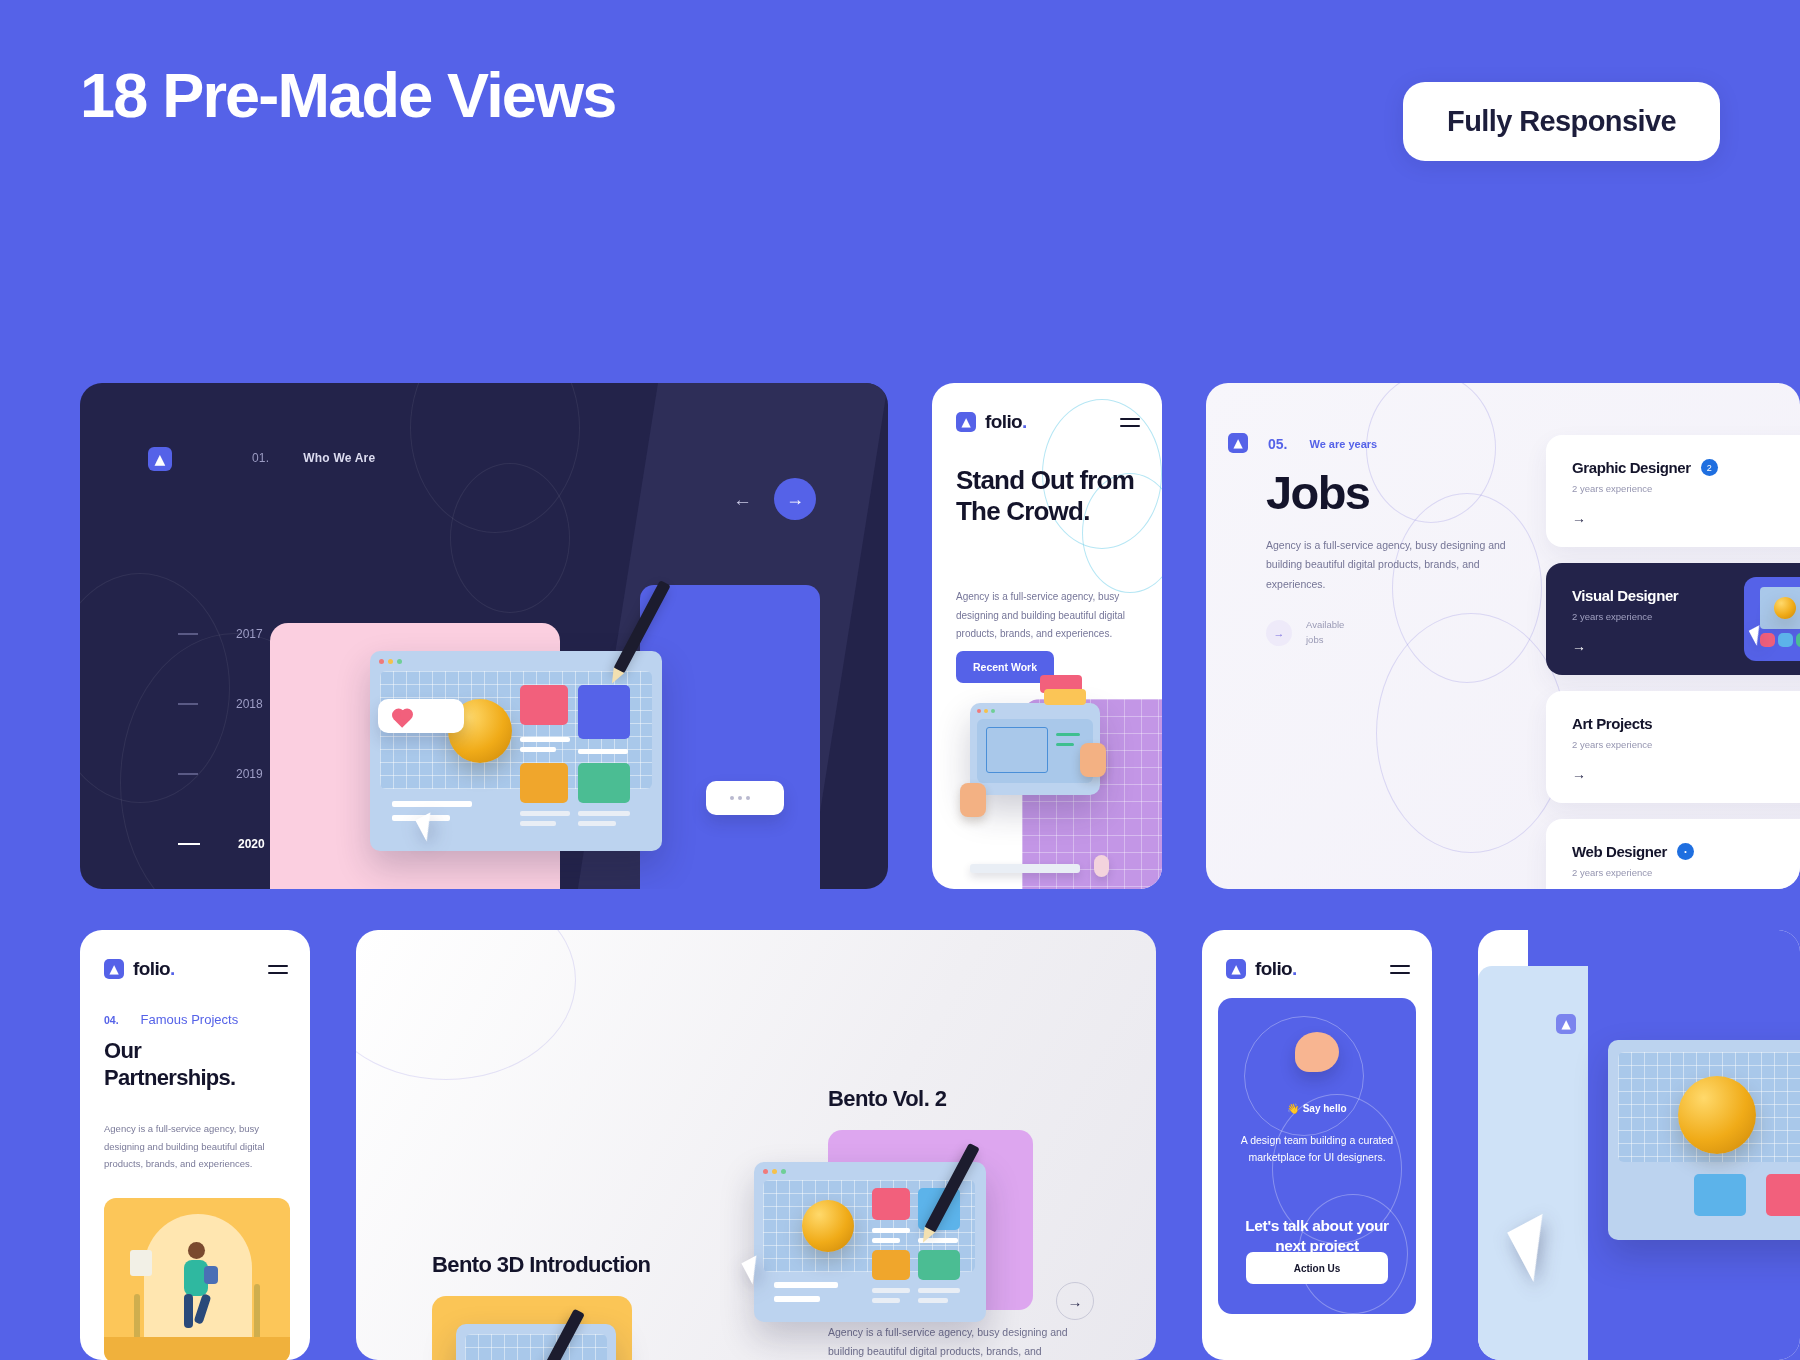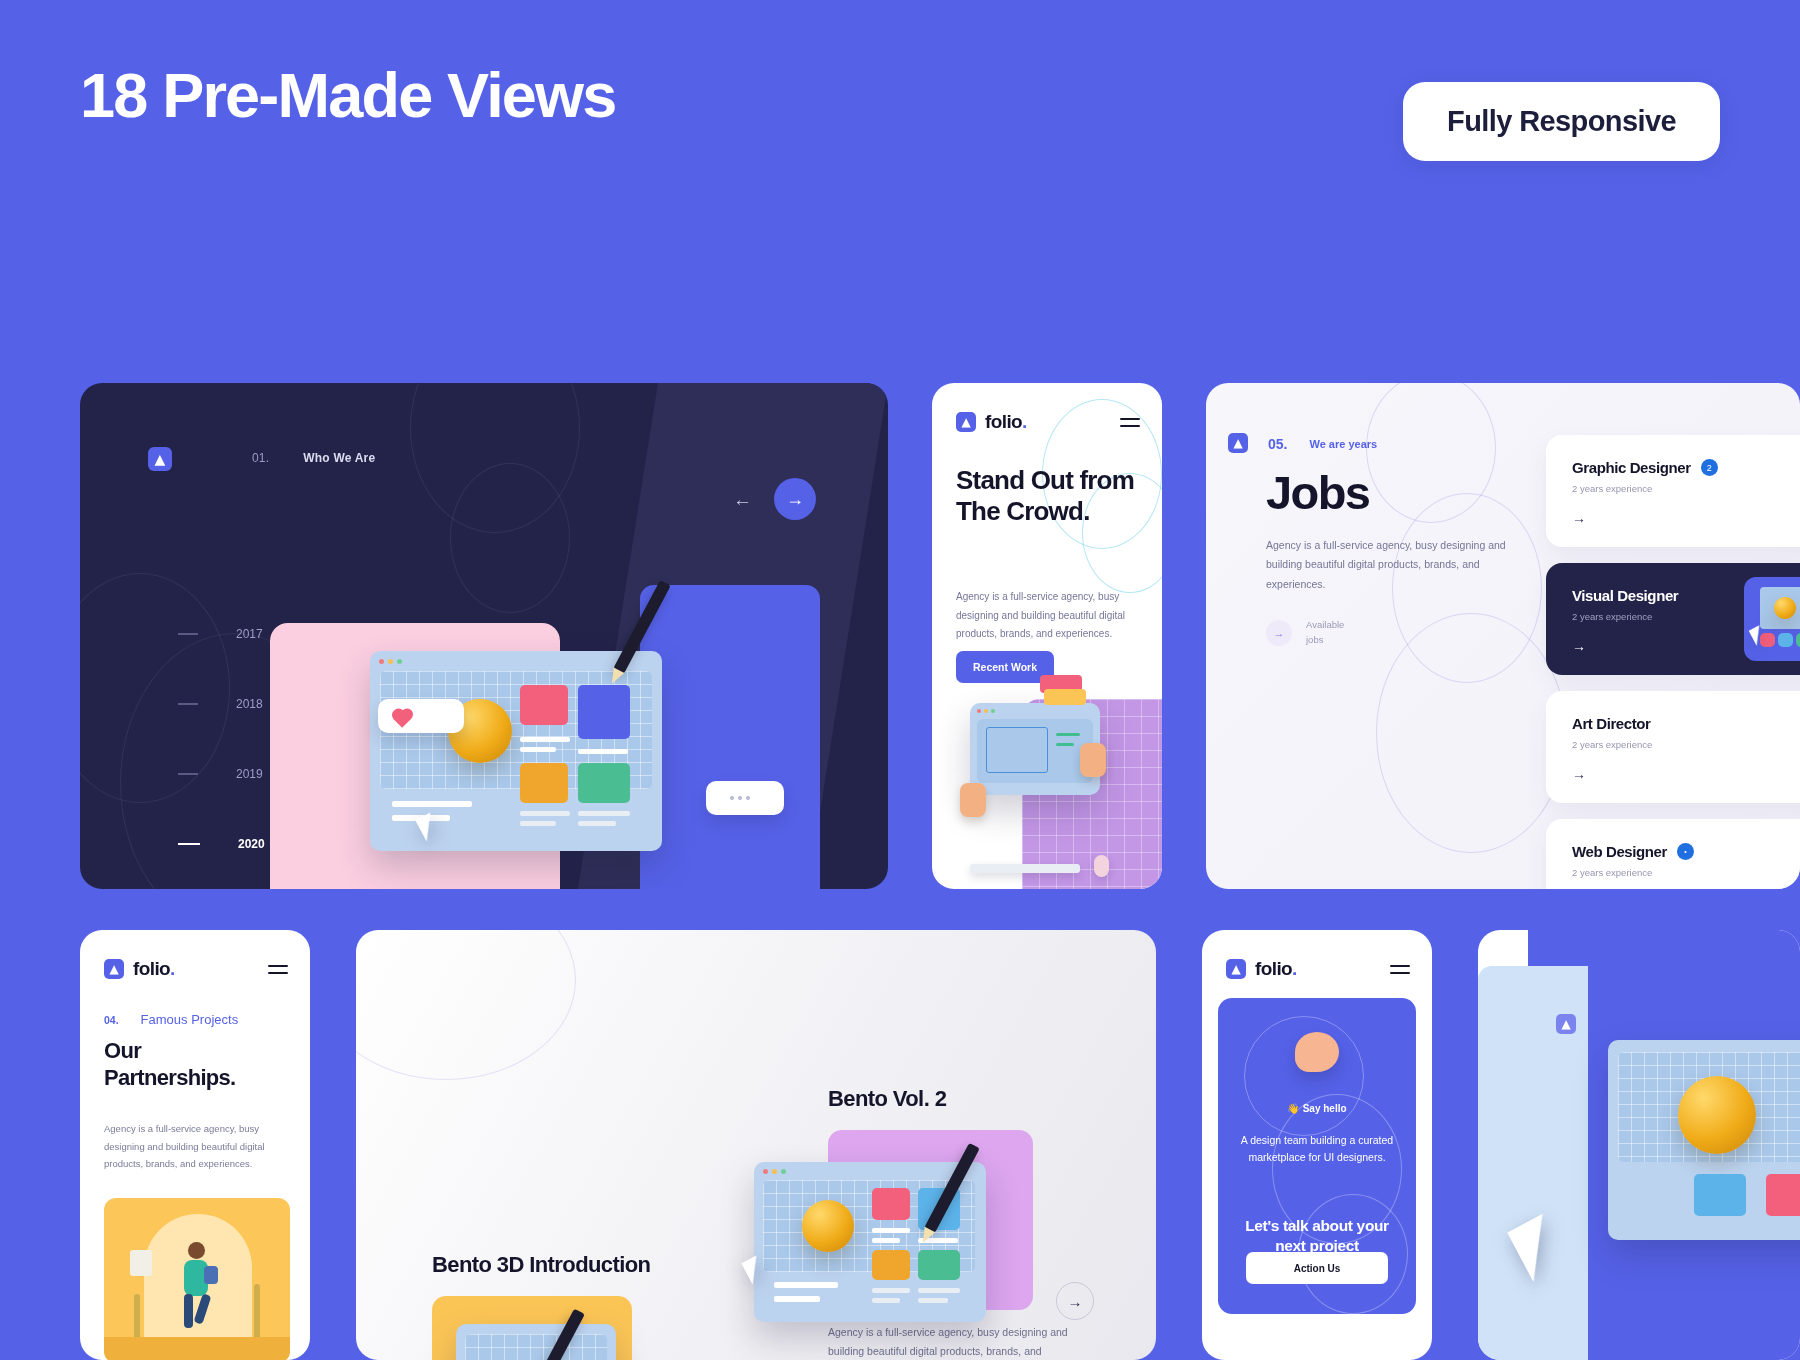--- a/index.html
+++ b/index.html
@@ -529,21 +529,21 @@
         <div class="tile" style="left:16px;top:56px;width:15px;height:14px;background:#f2607c;"></div>
         <div class="tile" style="left:34px;top:56px;width:15px;height:14px;background:#5cb3ea;"></div>
         <div class="tile" style="left:52px;top:56px;width:15px;height:14px;background:#4bbd93;"></div>
 
         <div class="cursor3d" style="left:8px;top:50px;border-left-width:12px;border-bottom-width:17px;"></div>
       </div>
     </div>
 
     <div class="job-card">
       <div class="job-title-row">
-        <span class="job-title">Art Director</span>
+        <span class="job-title">Art Projects</span>
       </div>
       <div class="job-sub">2 years experience</div>
       <div class="job-arrow">→</div>
     </div>
 
     <div class="job-card">
       <div class="job-title-row">
         <span class="job-title">Web Designer</span>
         <span class="job-badge" style="background:#1f6fe0;font-size:7px;">•</span>
       </div>

